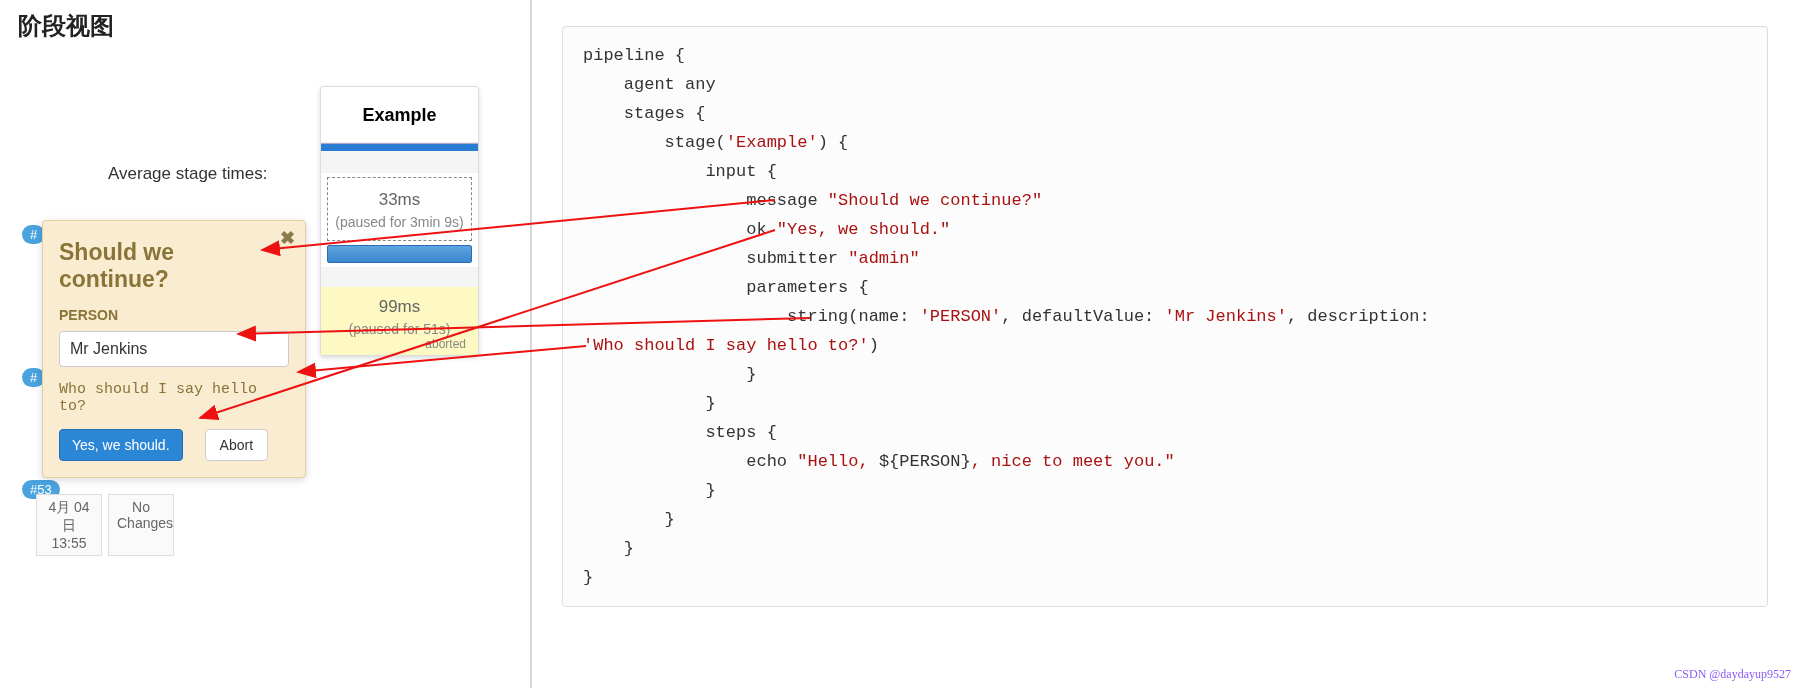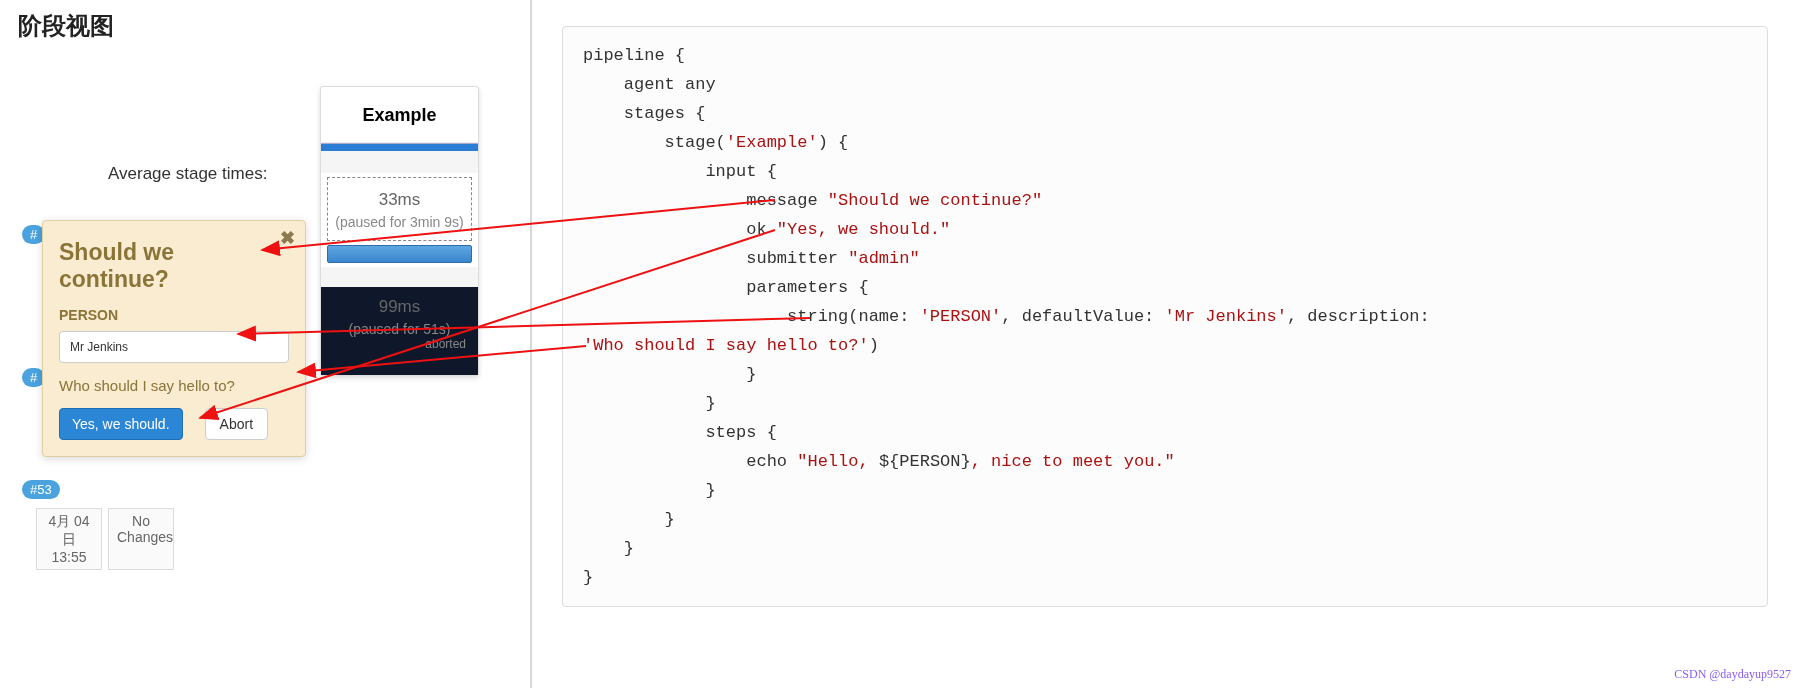--- a/index.html
+++ b/index.html
@@ -73,22 +73,22 @@
       height: 18px;
       background: linear-gradient(#5ea6e0,#3a86cd);
       margin: 4px 6px;
       border: 1px solid #2b6db3;
       border-radius: 2px;
     }
     .stage-gap { height: 20px; background: #f5f5f5; }
     .stage-aborted {
       color: #888;
       text-align: center;
-      padding: 10px 8px 24px;
-      background: #0f172a;
+      padding: 10px 8px 4px;
+      background: #fef9c3;
     }
     .stage-aborted .stage-run-time { font-size: 17px; }
     .stage-aborted .stage-run-paused { font-size: 14px; }
     .stage-aborted .stage-status { text-align: right; font-size: 12px; padding-right: 4px; }
 
     .run-badge {
       position: absolute;
       left: 22px;
       background: #4aa3df;
       color: #fff;
@@ -96,21 +96,21 @@
       padding: 2px 8px;
       border-radius: 10px;
     }
     .run-badge.b1 { top: 225px; }
     .run-badge.b2 { top: 368px; }
     .run-badge.b3 { top: 480px; }
 
     .run-info-row {
       position: absolute;
       left: 36px;
-      top: 508px;
+      top: 494px;
       display: flex;
       gap: 6px;
     }
     .run-date-cell, .run-changes-cell {
       border: 1px solid #ddd;
       background: #fafafa;
       text-align: center;
       font-size: 14px;
       color: #666;
       padding: 4px 8px;
@@ -147,29 +147,30 @@
       color: #8a7438;
       font-weight: bold;
       font-size: 14px;
       margin-bottom: 8px;
     }
     .popup-input {
       width: 100%;
       padding: 8px 10px;
       border: 1px solid #ccc;
       border-radius: 4px;
-      font-size: 12px;
+      font-size: 16px;
       color: #333;
       background: #fff;
       margin-bottom: 14px;
     }
     .popup-desc {
       color: #8a7438;
       font-size: 15px;
       margin-bottom: 14px;
+      font-family: Liberation Mono, monospace;
     }
     .popup-buttons { display: flex; gap: 22px; }
     .btn-primary {
       background: #2b86d6;
       color: #fff;
       border: 1px solid #1f6fb3;
       padding: 7px 12px;
       font-size: 14px;
       border-radius: 4px;
       cursor: pointer;

